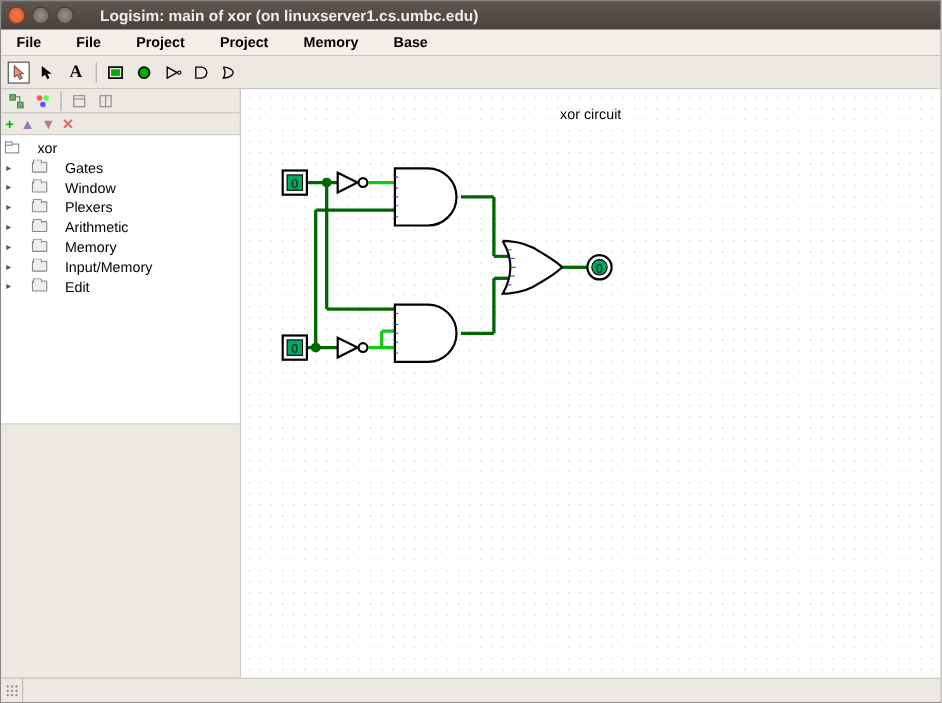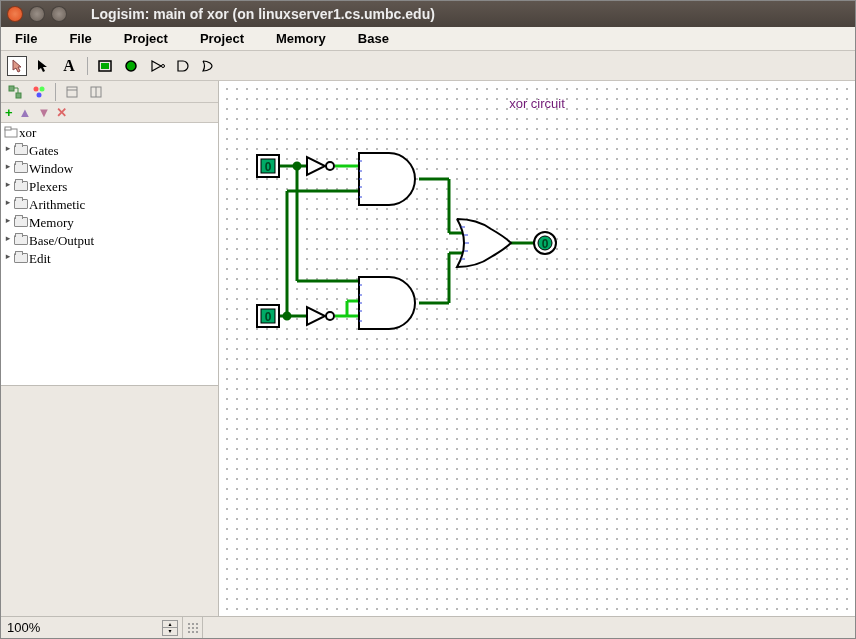--- a/index.html
+++ b/index.html
@@ -14,29 +14,29 @@
 .menuitem{padding:2px 8px;cursor:default;font-weight:bold;}
 .toolbar{height:30px;background:#ece8e2;border-bottom:1px solid #c8c4be;display:flex;align-items:center;padding:0 6px;gap:6px;}
 .tbtn{width:20px;height:20px;display:flex;align-items:center;justify-content:center;}
 .tbtn.sel{border:1px solid #444;background:#fff;}
 .tsep{width:1px;height:18px;background:#aaa;margin:0 2px;}
 .body{flex:1;display:flex;min-height:0;}
 .left{width:218px;background:#ece8e2;border-right:1px solid #bfbcb6;display:flex;flex-direction:column;}
 .ltools{height:22px;border-bottom:1px solid #c8c4be;display:flex;align-items:center;padding:0 4px;gap:4px;}
 .lact{height:20px;border-bottom:1px solid #c8c4be;display:flex;align-items:center;padding:0 4px;gap:6px;font-weight:bold;}
 .tree{flex:1;overflow:auto;background:#fff;border-bottom:1px solid #bfbcb6;padding:2px 0;}
-.tnode{display:flex;height:18px;padding-left:2px;gap:0;font-family:Liberation Serif, serif;}
+.tnode{display:flex;align-items:center;height:18px;padding-left:2px;gap:15px;}
 .tnode .twist{width:10px;text-align:center;font-size:9px;color:#555;}
 .tnode .ticon{width:16px;height:14px;display:flex;align-items:center;justify-content:center;}
 .props{height:230px;background:#ece8e2;}
 .folder{width:14px;height:10px;background:#eee;border:1px solid #888;border-radius:1px;position:relative;}
 .folder:before{content:"";position:absolute;top:-3px;left:0;width:6px;height:3px;background:#eee;border:1px solid #888;border-bottom:none;border-radius:1px 1px 0 0;}
 .canvaswrap{flex:1;position:relative;background:#fff;overflow:hidden;}
 .dots{position:absolute;inset:0;background-image:radial-gradient(#b8b8b8 .8px,transparent .8px);background-size:10px 10px;background-position:3px 3px;}
-.clabel{position:absolute;left:0;right:0;top:15px;text-align:center;font-size:13px;color:#701a75;}
+.clabel{position:absolute;left:0;right:0;top:15px;text-align:center;font-size:13px;color:#000000;}
 .status{height:22px;border-top:1px solid #bfbcb6;background:#ece8e2;display:flex;align-items:center;}
 .zoom{width:182px;height:100%;display:flex;align-items:center;padding-left:6px;border-right:1px solid #bfbcb6;}
 .spin{width:16px;height:16px;border:1px solid #999;margin-left:auto;margin-right:4px;display:flex;flex-direction:column;}
 .spin div{flex:1;border-bottom:1px solid #999;font-size:6px;text-align:center;line-height:6px;}
 svg{overflow:visible;}
 </style>
 </head>
 <body>
 
 <div class="window">
@@ -180,21 +180,21 @@
             <span class="ticon">
               <div class="folder"></div>
             </span>
             <span>Memory</span>
           </div>
     <div class="tnode">
             <span class="twist">▸</span>
             <span class="ticon">
               <div class="folder"></div>
             </span>
-            <span>Base/Output</span>
+            <span>Input/Memory</span>
           </div>
     <div class="tnode">
             <span class="twist">▸</span>
             <span class="ticon">
               <div class="folder"></div>
             </span>
             <span>Edit</span>
           </div>
    </div>
    <div class="props"></div>
@@ -282,27 +282,20 @@
      <circle cx="326" cy="162" r="11" fill="#fff" stroke="#000" stroke-width="2"></circle>
      <circle cx="326" cy="162" r="7" fill="#0a6" stroke="#000"></circle>
      <text x="326" y="167" font-size="12" font-weight="bold" fill="#042" text-anchor="middle">0</text>
     </g>
    </svg>
 
   </div>
  </div>
 
  <div class="status">
-  <div class="zoom">
-   <span>100%</span>
-   <div class="spin">
-          <div>▴</div>
-          <div style="border:none">▾</div>
-        </div>
-  </div>
   <div style="width:20px;height:100%;border-right:1px solid #bfbcb6;display:flex;align-items:center;justify-content:center">
    <svg width="12" height="12">
           <g fill="#888">
             <circle cx="2" cy="2" r="1"></circle>
             <circle cx="6" cy="2" r="1"></circle>
             <circle cx="10" cy="2" r="1"></circle>
             <circle cx="2" cy="6" r="1"></circle>
             <circle cx="6" cy="6" r="1"></circle>
             <circle cx="10" cy="6" r="1"></circle>
             <circle cx="2" cy="10" r="1"></circle>

